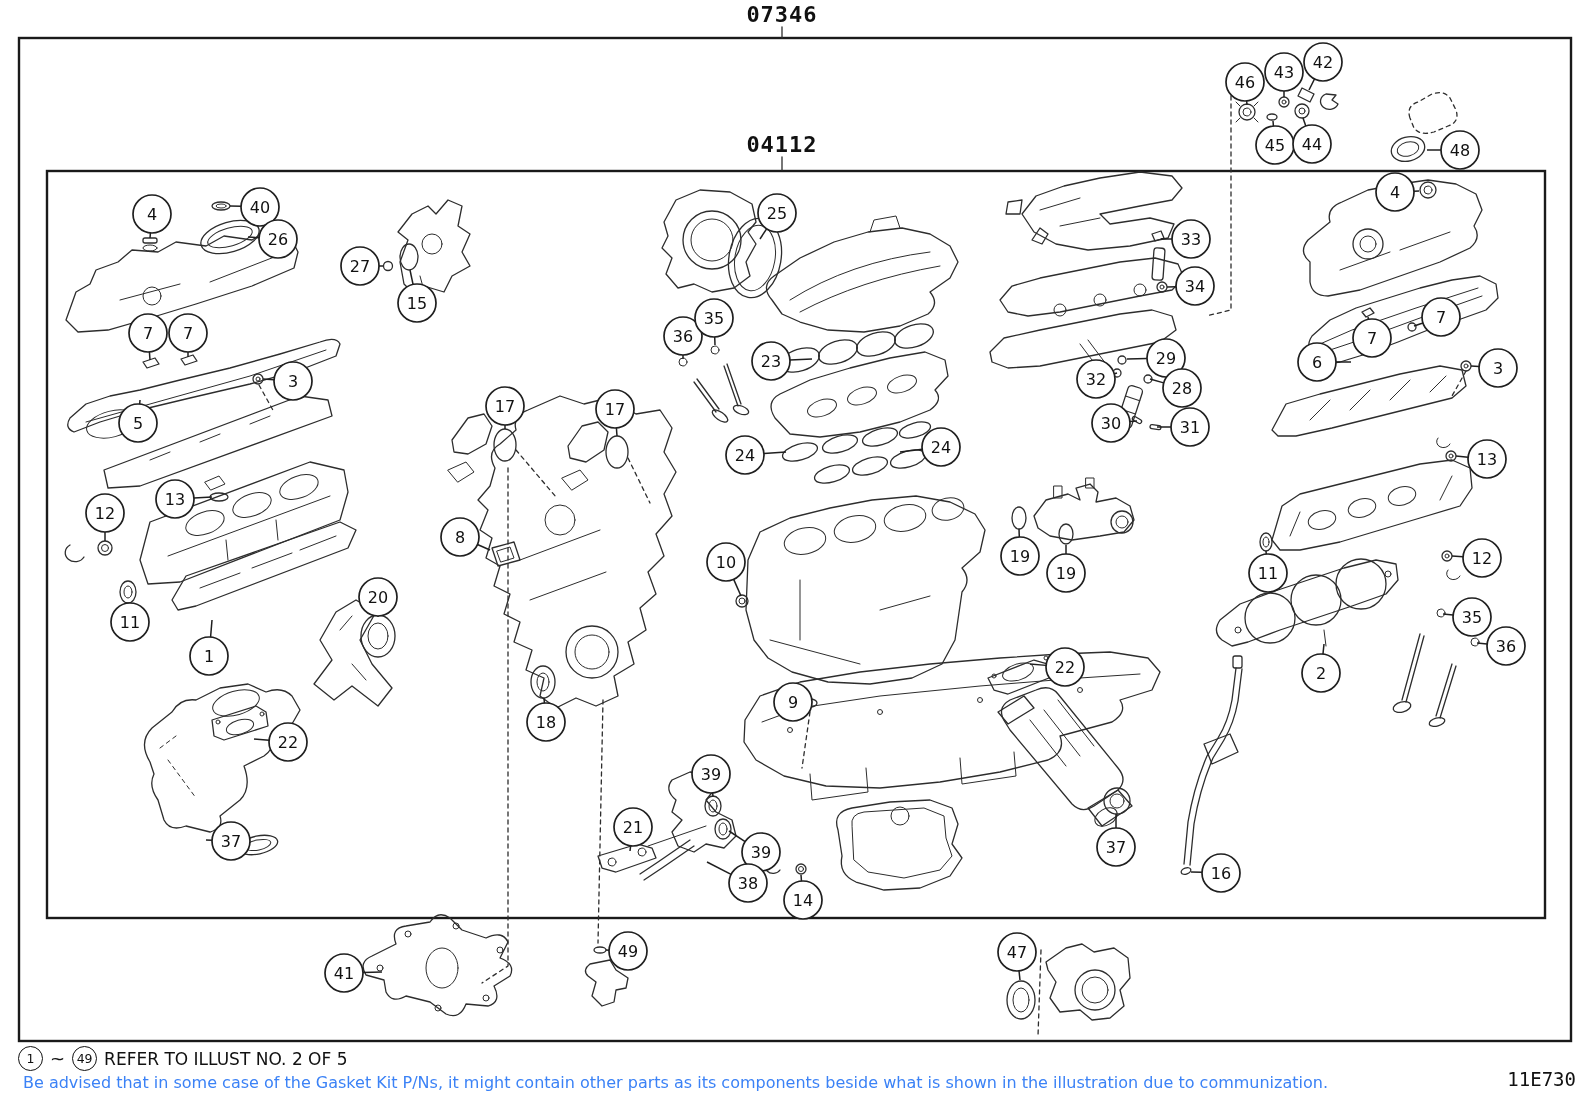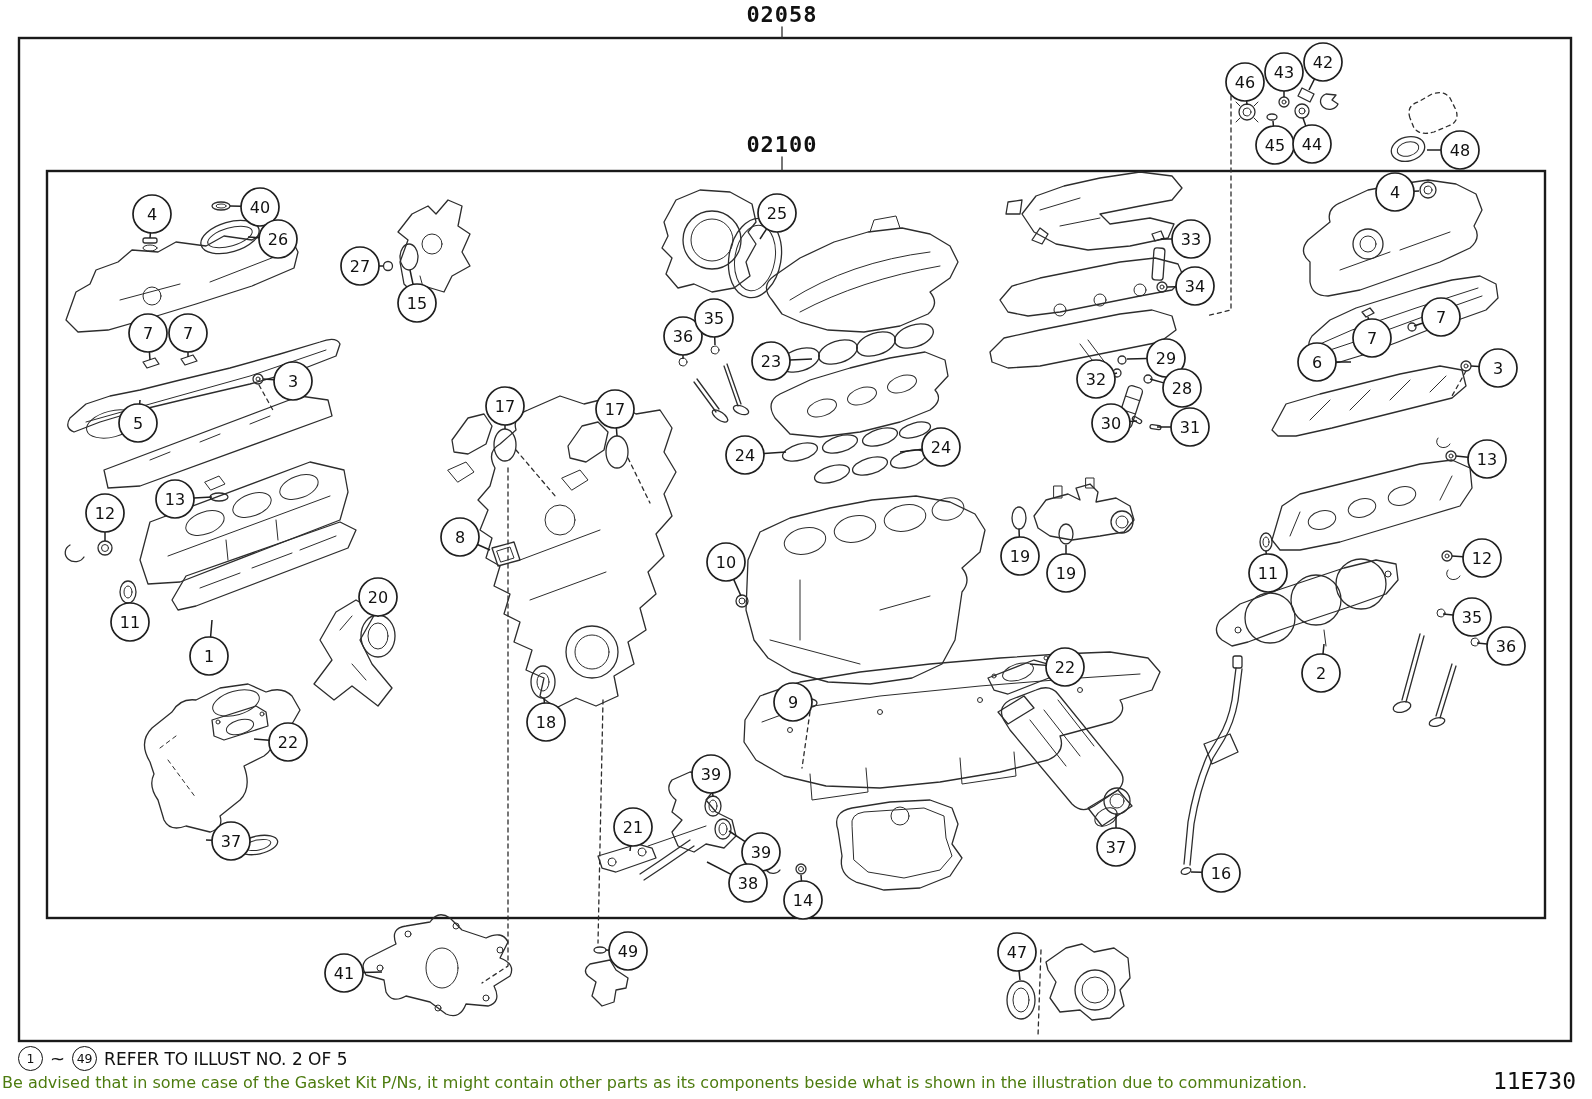--- a/index.html
+++ b/index.html
@@ -16,33 +16,33 @@
   .callout-line{stroke:#1f1f1f;stroke-width:1.5;fill:none;}
   .callout-circle{fill:#fff;stroke:#1f1f1f;stroke-width:1.7;}
   .callout-num{font-family:"DejaVu Sans",sans-serif;font-size:16px;fill:#111;
           text-anchor:middle;}
   #footer-line1{position:absolute;left:18px;top:1046px;display:flex;align-items:center;
           gap:7px;font-size:17px;color:#111;}
   .circled-num{display:inline-flex;align-items:center;justify-content:center;
           width:23px;height:23px;border:1.7px solid #111;border-radius:50%;
           font-size:12.5px;flex:0 0 auto;}
   .tilde{font-size:18px;}
-  #footer-line2{position:absolute;left:2px;top:1073px;font-size:16px;color:#4d7c0f;
+  #footer-line2{position:absolute;left:23px;top:1073px;font-size:16px;color:#3b82f6;
           white-space:nowrap;}
   #drawing-number{position:absolute;right:16px;top:1068px;
           font-family:"DejaVu Sans Mono","Liberation Mono",monospace;
-          font-size:23px;color:#111;}
+          font-size:19px;color:#111;}
 </style>
 </head>
 <body>
 
 <div id="canvas">
 
-  <div class="code-label" style="top:2px">02058</div>
-  <div class="code-label" style="top:132px">02100</div>
+  <div class="code-label" style="top:2px">07346</div>
+  <div class="code-label" style="top:132px">04112</div>
 
   <svg id="diagram-svg" width="1592" height="1099" viewBox="0 0 1592 1099">
 
     <g>
       <rect class="border" x="19" y="38" width="1552" height="1003"></rect>
       <rect class="border" x="47" y="171" width="1498" height="747"></rect>
       <line class="ln" x1="782" y1="27" x2="782" y2="38"></line>
       <line class="ln" x1="782" y1="157" x2="782" y2="170"></line>
     </g>
 

